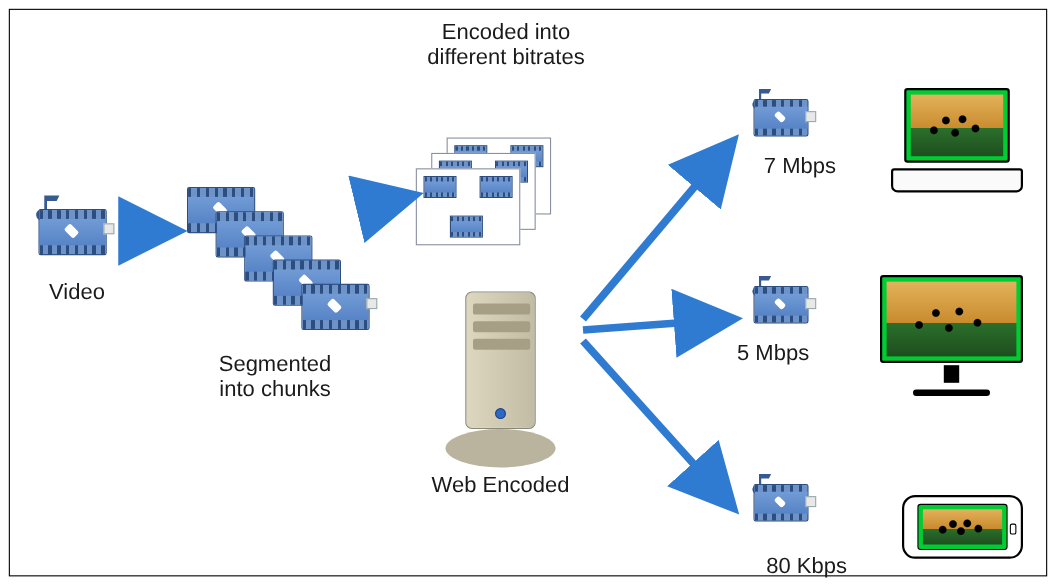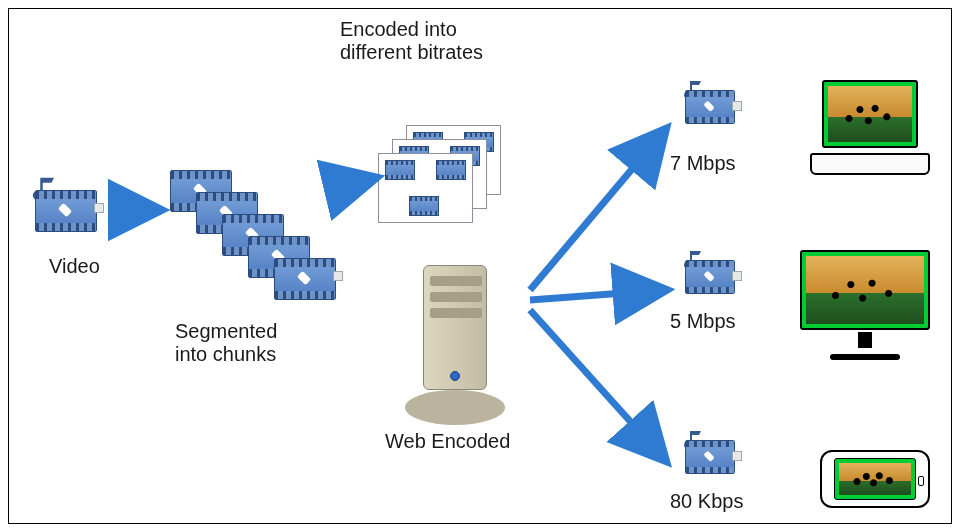--- a/index.html
+++ b/index.html
@@ -1,19 +1,19 @@
 <!DOCTYPE html>
 <html><head>
 <meta charset="utf-8">
 <style>
   *{box-sizing:border-box;margin:0;padding:0}
   body{width:960px;height:532px;font-family:"Segoe UI",Tahoma,sans-serif;font-size:20px;color:#1a1a1a;position:relative;background:#fff}
   .frame{position:absolute;inset:8px;border:1px solid #000}
   .node{position:absolute;text-align:center;line-height:1.25}
-  .lbl{position:absolute;text-align:left;white-space:pre}
+  .lbl{position:absolute;text-align:center;white-space:pre}
   svg.arrows{position:absolute;inset:0;width:960px;height:532px;pointer-events:none}
 
   
   .film{width:62px;height:42px;position:relative;background:linear-gradient(#7aa3da,#4e7cc2);border:1px solid #2b4d80;border-radius:2px}
   .film.small{width:50px;height:34px}
   .film .strip{position:absolute;left:0;right:0;height:8px;background:repeating-linear-gradient(90deg,#2b4d80 0 3px,#6e93c8 3px 8px)}
   .film .top{top:0}.film .bot{bottom:0}
   .film .star{position:absolute;left:38%;top:38%;width:20%;height:20%;background:#fff;border-radius:2px;transform:rotate(45deg)}
   .film.small .strip{height:6px}
   .film .tab{position:absolute;right:-8px;top:30%;width:10px;height:10px;background:#e8e8e8;border:1px solid #9aa}
@@ -83,21 +83,21 @@
   <svg class="note" viewBox="0 0 24 24">
       <path fill="#375a90" d="M9 3v10.6A4 4 0 1 0 11 17V7h7l2-4H9z"></path>
     </svg>
   <div class="film">
       <div class="strip top"></div>
       <div class="strip bot"></div>
       <div class="star"></div>
       <div class="tab"></div>
     </div>
 </div>
-<span class="lbl" style="left:49px;top:255px;width:70px">Video</span>
+<span class="lbl" style="left:35px;top:255px;width:70px">Video</span>
 
 <div class="seg-stack">
   <div class="film">
       <div class="strip top"></div>
       <div class="strip bot"></div>
       <div class="star"></div>
     </div>
   <div class="film">
       <div class="strip top"></div>
       <div class="strip bot"></div>
@@ -183,21 +183,21 @@
   <svg class="note" viewBox="0 0 24 24">
       <path fill="#375a90" d="M9 3v10.6A4 4 0 1 0 11 17V7h7l2-4H9z"></path>
     </svg>
   <div class="film small">
       <div class="strip top"></div>
       <div class="strip bot"></div>
       <div class="star"></div>
       <div class="tab"></div>
     </div>
 </div>
-<span class="lbl" style="left:670px;top:152px;width:90px;text-align:left">7 Mbps</span>
+<span class="lbl" style="left:670px;top:140px;width:90px;text-align:right">7 Mbps</span>
 
 <div class="media" style="left:685px;top:260px">
   <svg class="note" viewBox="0 0 24 24">
       <path fill="#375a90" d="M9 3v10.6A4 4 0 1 0 11 17V7h7l2-4H9z"></path>
     </svg>
   <div class="film small">
       <div class="strip top"></div>
       <div class="strip bot"></div>
       <div class="star"></div>
       <div class="tab"></div>
@@ -209,21 +209,21 @@
   <svg class="note" viewBox="0 0 24 24">
       <path fill="#375a90" d="M9 3v10.6A4 4 0 1 0 11 17V7h7l2-4H9z"></path>
     </svg>
   <div class="film small">
       <div class="strip top"></div>
       <div class="strip bot"></div>
       <div class="star"></div>
       <div class="tab"></div>
     </div>
 </div>
-<span class="lbl" style="left:670px;top:490px;width:100px;text-align:left">80 Kbps</span>
+<span class="lbl" style="left:670px;top:504px;width:100px;text-align:right">80 Kbps</span>
 
 <div class="laptop">
   <div class="scr">
       <div class="leopard"></div>
     </div>
   <div class="kb"></div>
 </div>
 <div class="monitor">
   <div class="scr">
       <div class="leopard"></div>

